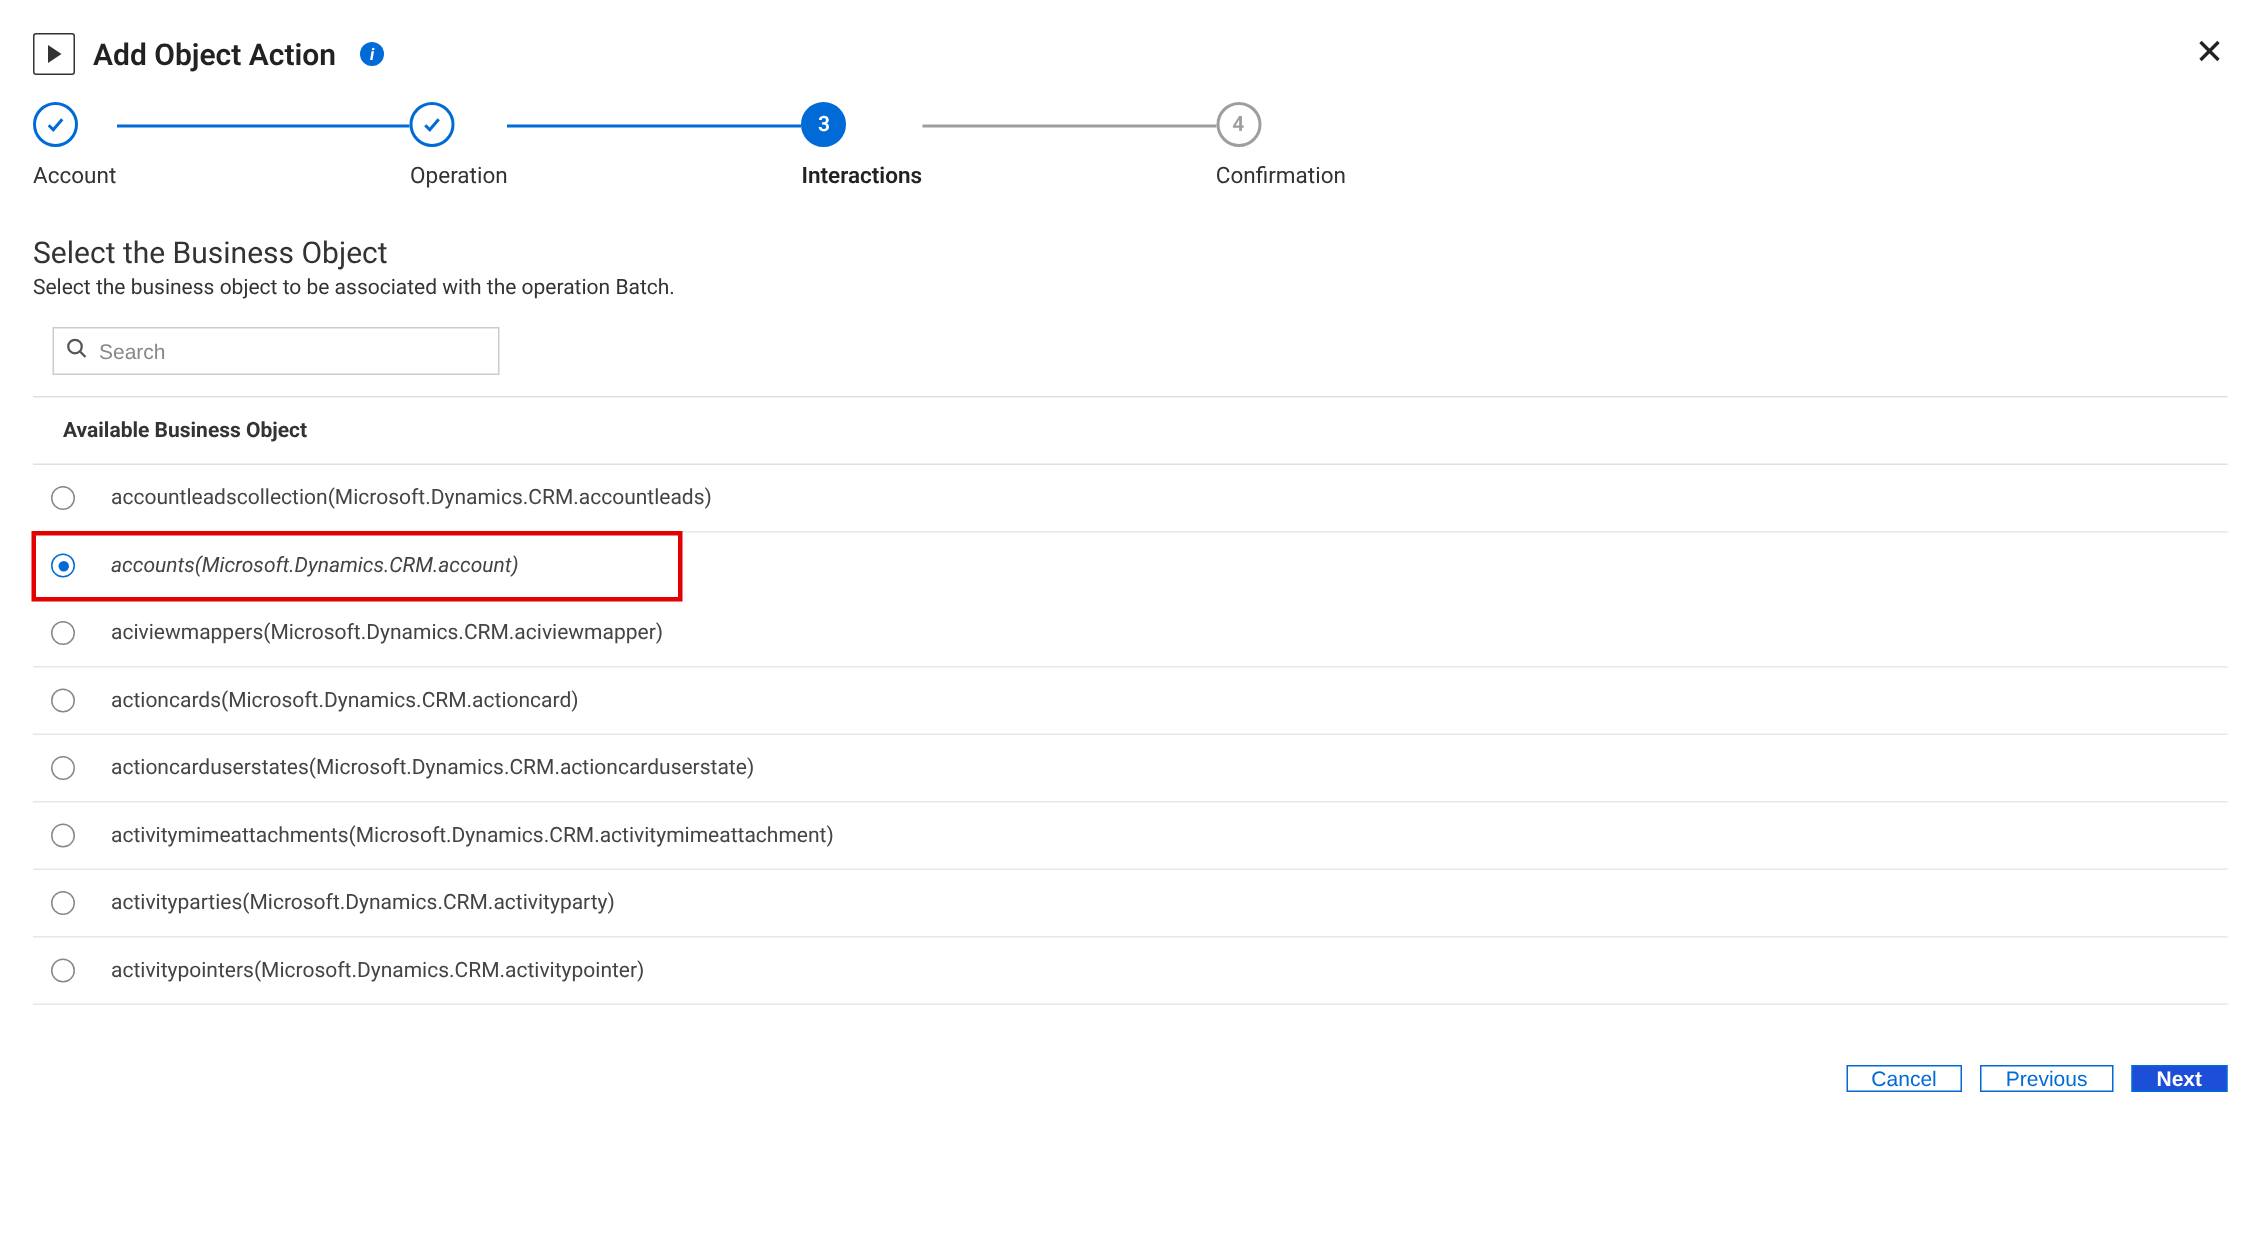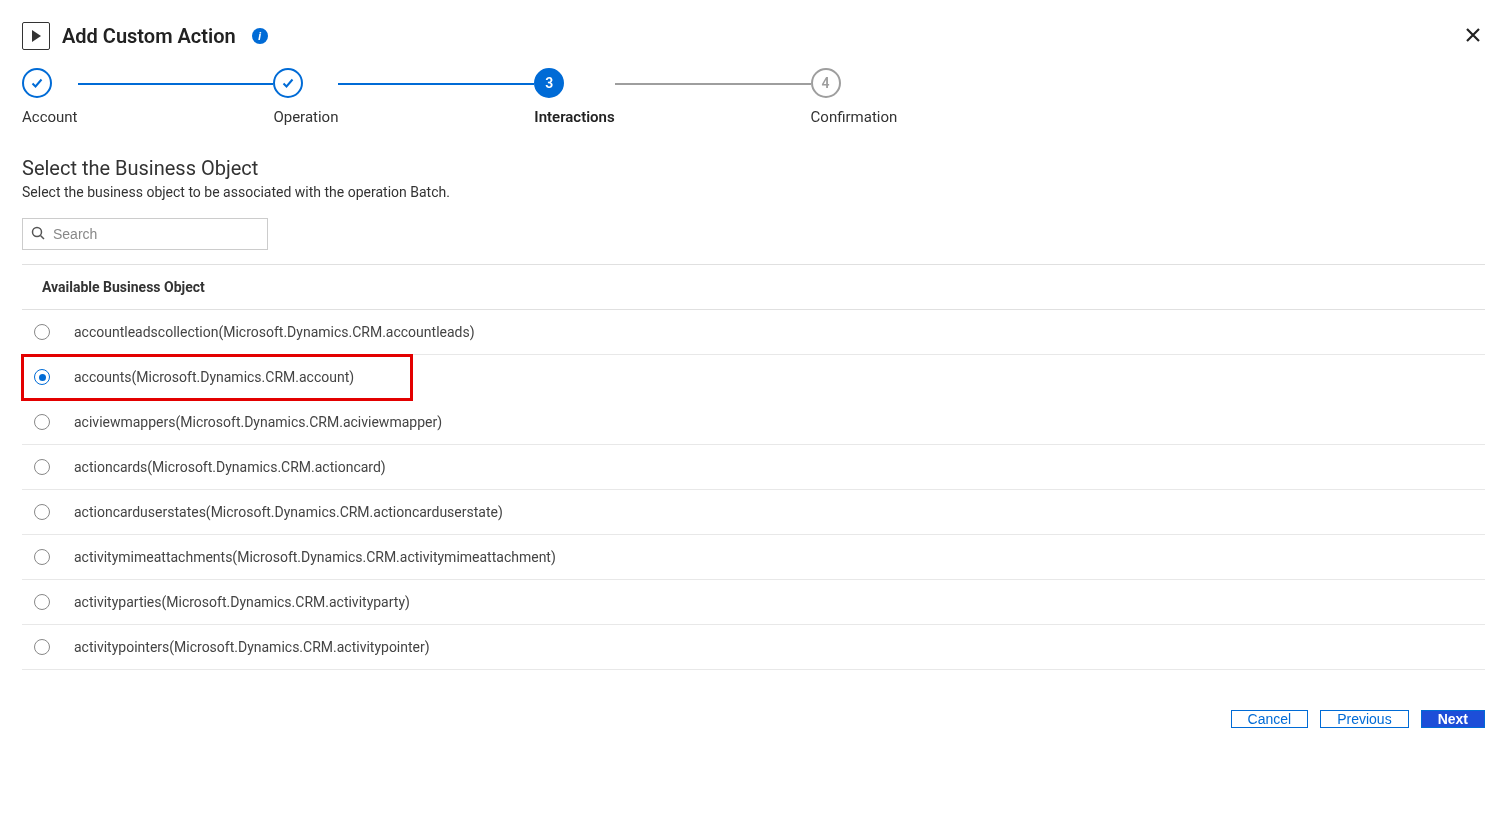--- a/index.html
+++ b/index.html
@@ -51,22 +51,23 @@
   .connector { flex:1; height:2px; background:#006bd6; margin-top:15px; min-width:160px; }
   .connector.pending { background:#9e9e9e; }
 
   
   .section-title { font-size:20px; color:#333; margin: 8px 0 4px 0; }
   .section-subtitle { font-size:14px; color:#333; margin:0 0 18px 0; }
 
   
   .search-wrap {
     display:flex; align-items:center; gap:6px;
-    width:246px; border:1px solid #ccc; padding:6px 8px;
+    width:298px; border:1px solid #ccc; padding:6px 8px;
     margin-bottom: 14px;
+    margin-left: 13px;
   }
   .search-wrap input {
     border:none; outline:none; flex:1; font-size:14px;
   }
   .search-wrap input::placeholder { color:#888; }
 
   
   .table-wrap { border-top:1px solid #e0e0e0; }
   .table-header {
     padding:14px 6px 14px 20px; font-weight:700; font-size:14px;
@@ -82,41 +83,41 @@
   .radio {
     width:16px; height:16px; border-radius:50%;
     border:1.5px solid #888; display:inline-block; flex-shrink:0;
     position:relative;
   }
   .radio.checked { border-color:#006bd6; }
   .radio.checked::after {
     content:""; position:absolute; inset:3.5px; border-radius:50%;
     background:#006bd6;
   }
-  .row.highlighted { outline:3px solid #e30000; outline-offset:-2px; width:390px; border-bottom-color:transparent; }
+  .row.highlighted { outline:3px solid #e30000; outline-offset:-2px; width:432px; border-bottom-color:transparent;font-style:italic; }
 
   
   .footer { display:flex; justify-content:flex-end; gap:12px; margin-top:40px; }
   .btn {
     padding:0 16px; font-size:14px; cursor:pointer;
     border:1px solid #006bd6; background:#fff; color:#006bd6;
   }
   .btn.primary { background:#1d4ed8; color:#fff; border-color:#006bd6; font-weight:600; }
 </style>
 </head>
 <body>
 
 <div class="header">
   <div class="header-left">
     <span class="app-icon">
       <svg width="14" height="14" viewBox="0 0 14 14">
           <polygon points="3,1 12,7 3,13" fill="#333"></polygon>
         </svg>
     </span>
-    <span class="title">Add Custom Action</span>
+    <span class="title">Add Object Action</span>
     <span class="info-badge">i</span>
   </div>
   <span class="close-icon">
     <svg width="16" height="16" viewBox="0 0 16 16">
         <path d="M2 2 L14 14 M14 2 L2 14" stroke="#222" stroke-width="2.2"></path>
       </svg>
   </span>
 </div>
 
 <div class="stepper">

